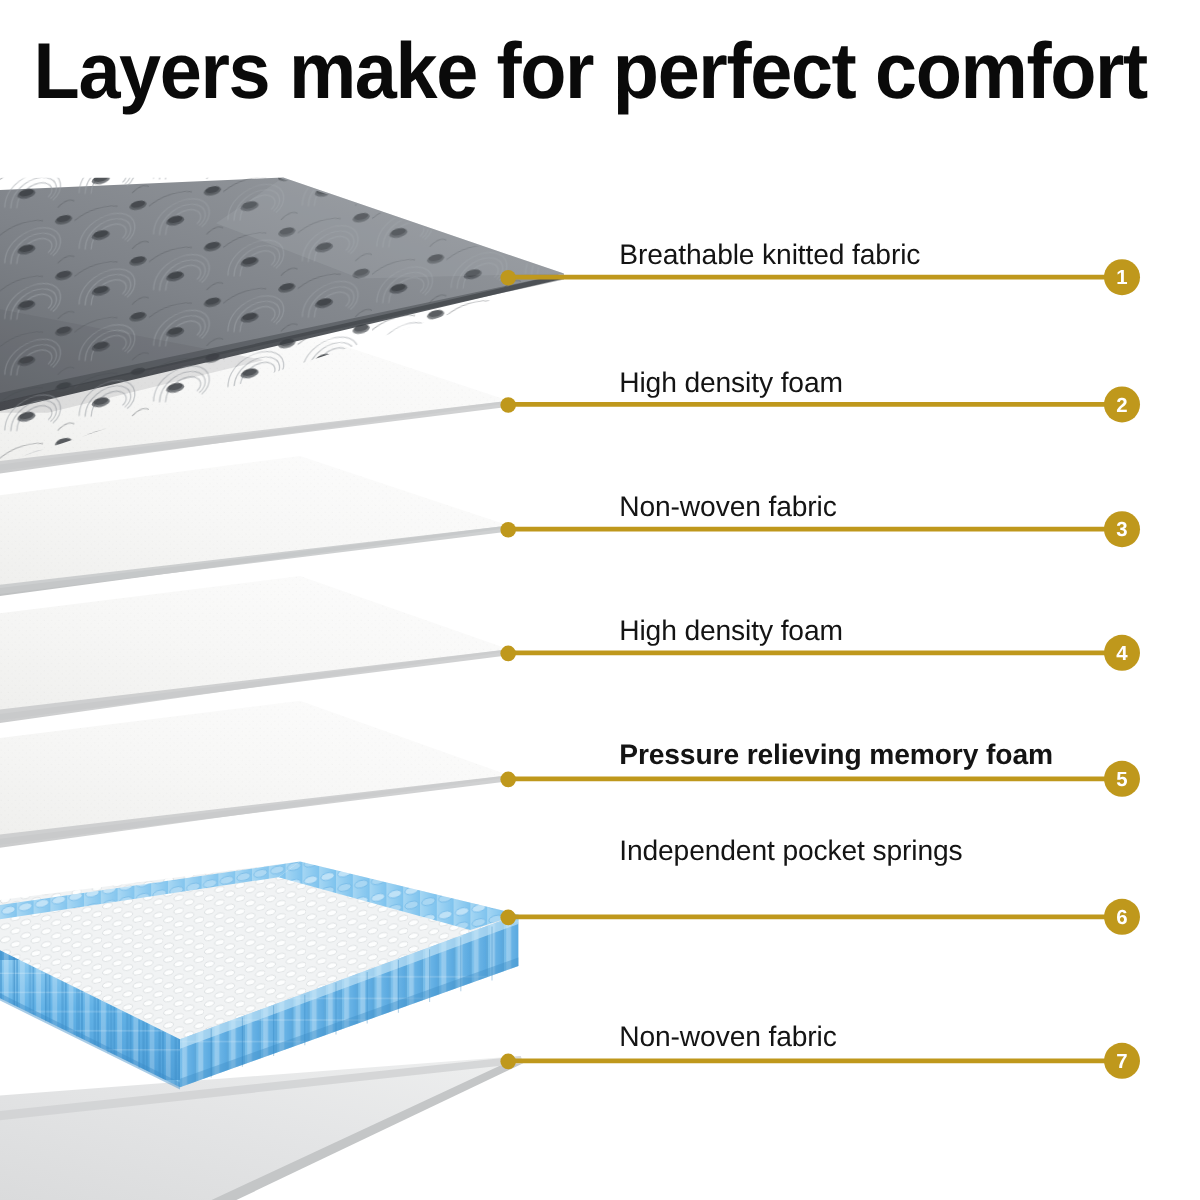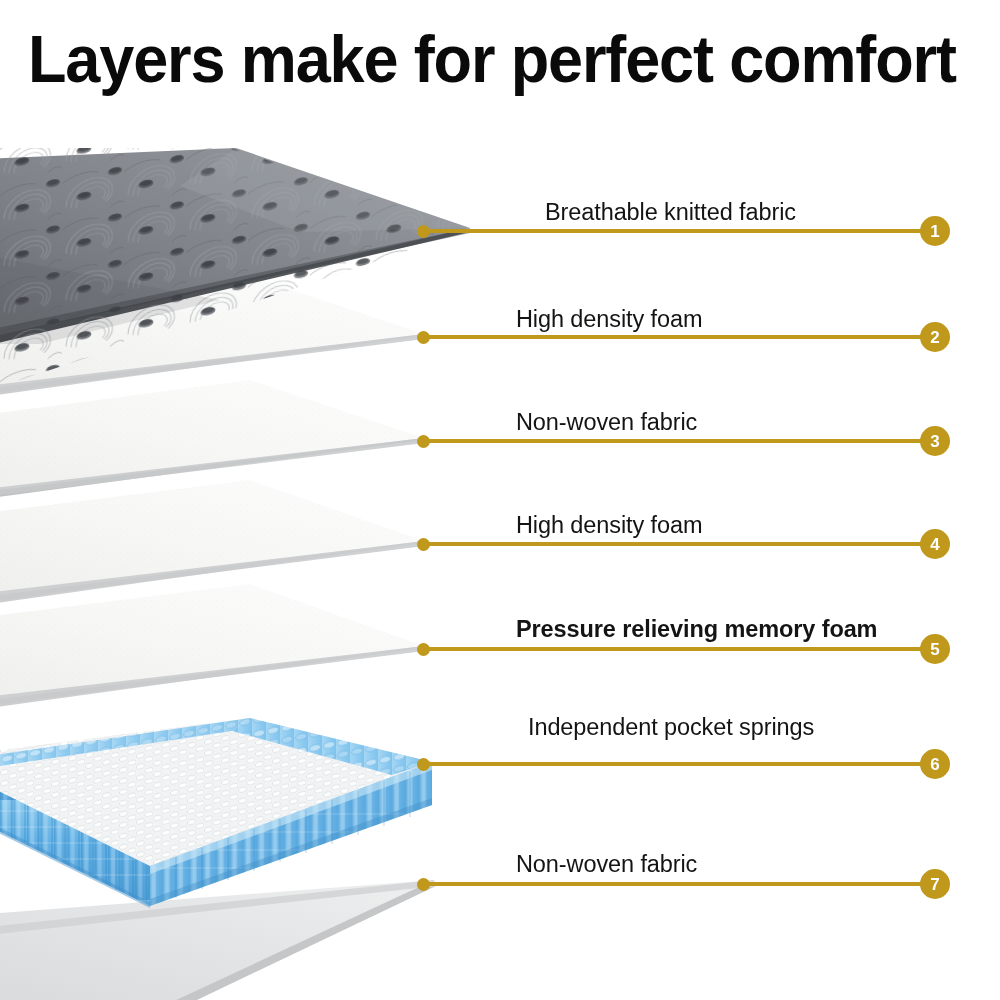--- a/index.html
+++ b/index.html
@@ -266,21 +266,21 @@
 
       <polygon points="-40,336 470,228 470,233 -40,344" fill="#3c4044" opacity="0.45"></polygon>
     </g>
   </svg>
 
   <div id="callouts">
       <div class="callout">
         <div class="lead-line" style="left: 423px; top: 229px; width: 503px; background: rgb(191, 152, 28);"></div>
         <div class="lead-dot" style="left: 417px; top: 224.5px; background: rgb(191, 152, 28);"></div>
         <div class="badge" style="left: 920px; top: 216px; background: rgb(191, 152, 28); color: rgb(255, 255, 255);">1</div>
-        <div class="callout-label" style="left: 516px; top: 199px; color: rgb(20, 20, 20); margin-left: 29px;">Breathable knitted fabric</div>
+        <div class="callout-label" style="left: 516px; top: 199px; color: rgb(20, 20, 20);">Breathable knitted fabric</div>
       </div>
       <div class="callout">
         <div class="lead-line" style="left: 423px; top: 335px; width: 503px; background: rgb(191, 152, 28);"></div>
         <div class="lead-dot" style="left: 417px; top: 330.5px; background: rgb(191, 152, 28);"></div>
         <div class="badge" style="left: 920px; top: 322px; background: rgb(191, 152, 28); color: rgb(255, 255, 255);">2</div>
         <div class="callout-label" style="left: 516px; top: 306px; color: rgb(20, 20, 20);">High density foam</div>
       </div>
       <div class="callout">
         <div class="lead-line" style="left: 423px; top: 439px; width: 503px; background: rgb(191, 152, 28);"></div>
         <div class="lead-dot" style="left: 417px; top: 434.5px; background: rgb(191, 152, 28);"></div>
@@ -296,21 +296,21 @@
       <div class="callout">
         <div class="lead-line" style="left: 423px; top: 647px; width: 503px; background: rgb(191, 152, 28);"></div>
         <div class="lead-dot" style="left: 417px; top: 642.5px; background: rgb(191, 152, 28);"></div>
         <div class="badge" style="left: 920px; top: 634px; background: rgb(191, 152, 28); color: rgb(255, 255, 255);">5</div>
         <div class="callout-label" style="left: 516px; top: 616px; color: rgb(20, 20, 20); font-weight: bold;">Pressure relieving memory foam</div>
       </div>
       <div class="callout">
         <div class="lead-line" style="left: 423px; top: 762px; width: 503px; background: rgb(191, 152, 28);"></div>
         <div class="lead-dot" style="left: 417px; top: 757.5px; background: rgb(191, 152, 28);"></div>
         <div class="badge" style="left: 920px; top: 749px; background: rgb(191, 152, 28); color: rgb(255, 255, 255);">6</div>
-        <div class="callout-label" style="left: 516px; top: 714px; color: rgb(20, 20, 20); margin-left: 12px;">Independent pocket springs</div>
+        <div class="callout-label" style="left: 516px; top: 696px; color: rgb(20, 20, 20);">Independent pocket springs</div>
       </div>
       <div class="callout">
         <div class="lead-line" style="left: 423px; top: 882px; width: 503px; background: rgb(191, 152, 28);"></div>
         <div class="lead-dot" style="left: 417px; top: 877.5px; background: rgb(191, 152, 28);"></div>
         <div class="badge" style="left: 920px; top: 869px; background: rgb(191, 152, 28); color: rgb(255, 255, 255);">7</div>
         <div class="callout-label" style="left: 516px; top: 851px; color: rgb(20, 20, 20);">Non-woven fabric</div>
       </div>
     </div>
 
 </div>

